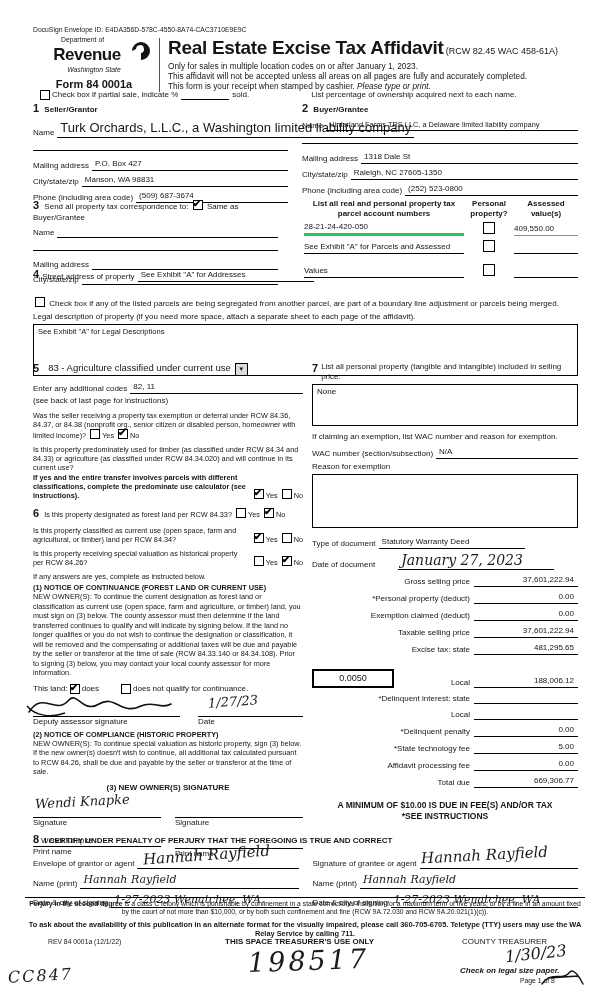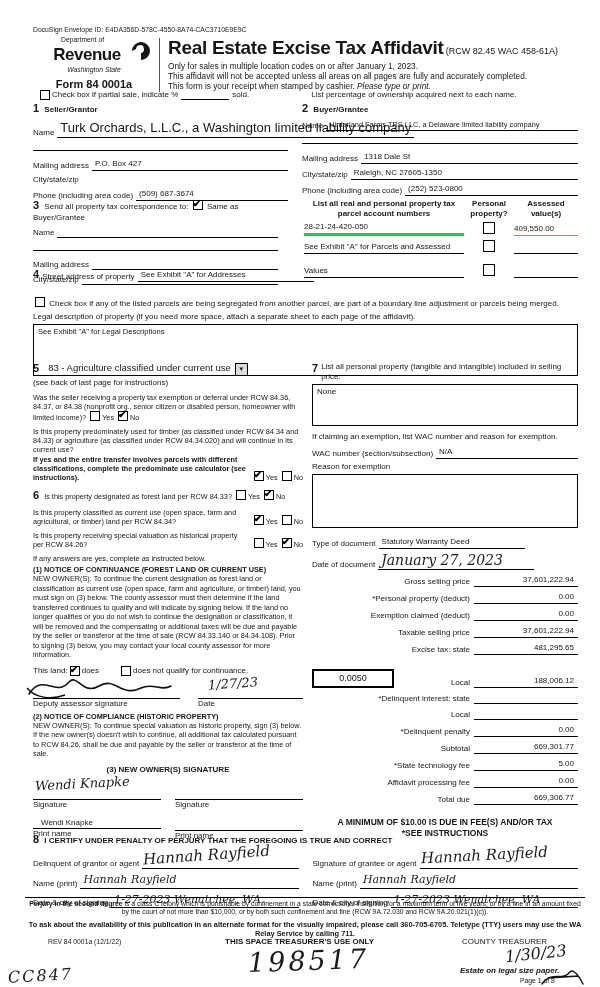--- a/index.html
+++ b/index.html
@@ -84,20 +84,21 @@
           <span class="lab">Name</span>
         <span class="val" style="font-size:13px;">Turk Orchards, L.L.C., a Washington limited liability company</span>
         </div>
       <div class="blankline"></div>
       <div class="fld" style="margin-top:8px;">
           <span class="lab">Mailing address</span>
         <span class="val">P.O. Box 427</span>
         </div>
       <div class="fld">
           <span class="lab">City/state/zip</span>
+        <span class="val">Manson, WA 98831</span>
         </div>
       <div class="fld">
           <span class="lab">Phone (including area code)</span>
         <span class="val">(509) 687-3674</span>
         </div>
     </div>
     <div style="width:276px;">
       <div><span class="secnum">2</span>
         <span class="b">Buyer/Grantee</span></div>
       <div class="fld">
@@ -177,20 +178,24 @@
     </div>
     <div style="margin-top:3px;">Legal description of property (if you need more space, attach a separate sheet to each page of the affidavit).</div>
     <div class="boxed" style="height:46px;margin-top:2px;font-size:7.6px;">See Exhibit "A" for Legal Descriptions</div>
   </div>
 
   <div class="abs" style="left:33px;top:362px;width:270px;">
     <div style="display:flex;align-items:flex-end;">
       <span class="secnum">5</span>
       <span style="border-bottom:1px solid #000;font-size:9.5px;padding:0 2px 1px 6px;">83 - Agriculture classified under current use</span>
       <span class="dd">▼</span>
+    </div>
+    <div class="fld" style="margin-top:6px;">
+      <span class="lab">Enter any additional codes</span>
+      <span class="val">82, 11</span>
     </div>
     <div style="margin-top:2px;">(see back of last page for instructions)</div>
 
     <div class="q small">
       <span>Was the seller receiving a property tax exemption or deferral under RCW 84.36, 84.37, or 84.38 (nonprofit org., senior citizen or disabled person, homeowner with limited income)?</span>
       <span class="yn"><span class="cb"></span><span>Yes</span>
       <span class="cb checked"></span><span>No</span></span>
     </div>
 
     <div class="q small">
@@ -291,21 +296,21 @@
       <span class="val">N/A</span>
     </div>
     <div style="margin-top:3px;">Reason for exemption</div>
     <div class="boxed" style="height:48px;margin-top:2px;"></div>
 
     <div class="fld" style="margin-top:9px;">
       <span class="lab">Type of document</span>
       <span class="val" style="flex:none;width:140px;">Statutory Warranty Deed</span>
       <span style="flex:1;"></span>
     </div>
-    <div class="fld" style="margin-top:6px;position:relative;">
+    <div class="fld" style="margin-top:6px;position:relative;gap:20px;">
       <span class="lab">Date of document</span>
       <span class="val" style="flex:none;width:150px;height:13px;">
         <span class="hand" style="font-size:14px;position:relative;top:-3px;">January 27, 2023</span>
       </span>
       <span style="flex:1;"></span>
     </div>
 
     <div style="margin-top:4px;">
       <div class="mrow">
           <span class="mlab">Gross selling price</span>
@@ -338,24 +343,20 @@
           <span class="mlab">*Delinquent interest: state</span>
         <span class="mval"></span>
         </div>
       <div class="mrow">
           <span class="mlab">Local</span>
         <span class="mval"></span>
         </div>
       <div class="mrow">
           <span class="mlab">*Delinquent penalty</span>
         <span class="mval">0.00</span>
-        </div>
-      <div class="mrow">
-          <span class="mlab">Subtotal</span>
-        <span class="mval">669,301.77</span>
         </div>
       <div class="mrow">
           <span class="mlab">*State technology fee</span>
         <span class="mval">5.00</span>
         </div>
       <div class="mrow">
           <span class="mlab">Affidavit processing fee</span>
         <span class="mval">0.00</span>
         </div>
       <div class="mrow">
@@ -367,21 +368,21 @@
     <div class="b center" style="margin-top:12px;font-size:8.5px;">A MINIMUM OF $10.00 IS DUE IN FEE(S) AND/OR TAX</div>
     <div class="b center" style="font-size:8.5px;">*SEE INSTRUCTIONS</div>
   </div>
 
   <div class="abs" style="left:33px;top:833px;width:545px;">
     <div><span class="secnum">8</span>
       <span class="b">I CERTIFY UNDER PENALTY OF PERJURY THAT THE FOREGOING IS TRUE AND CORRECT</span></div>
     <div class="col2" style="margin-top:4px;">
       <div>
         <div class="fld" style="position:relative;">
-          <span class="lab">Delinquent of grantor or agent</span>
+          <span class="lab">Envelope of grantor or agent</span>
           <span class="val" style="height:12px;"></span>
           <span class="hand abs" style="font-size:15px;left:110px;top:-9px;transform:rotate(-4deg);white-space:nowrap;">Hannah Rayfield</span>
         </div>
         <div class="fld">
           <span class="lab">Name (print)</span>
           <span class="val hand" style="font-size:11px;">Hannah Rayfield</span>
         </div>
         <div class="fld">
           <span class="lab">Date &amp; city of signing</span>
           <span class="val hand" style="font-size:11px;">1-27-2023  Wenatchee, WA</span>
@@ -411,21 +412,21 @@
   </div>
 
   <div class="abs" style="left:0;top:936px;width:600px;height:51px;">
     <div class="tiny abs" style="left:48px;top:2px;">REV 84 0001a (12/1/22)</div>
     <div class="abs b" style="left:225px;top:1px;font-size:8px;">THIS SPACE TREASURER'S USE ONLY</div>
     <div class="abs" style="left:462px;top:1px;font-size:8px;">COUNTY TREASURER</div>
 
     <div class="hand abs" style="left:248px;top:8px;font-size:27px;letter-spacing:3px;transform:rotate(-2deg);">198517</div>
     <div class="hand abs" style="left:505px;top:8px;font-size:16px;transform:rotate(-6deg);">1/30/23</div>
 
-    <div class="abs b it" style="left:460px;top:30px;font-size:8px;">Estate on legal size paper.</div>
+    <div class="abs b it" style="left:460px;top:30px;font-size:8px;">Check on legal size paper.</div>
     <div class="abs tiny" style="left:520px;top:41px;">Page 1 of 8</div>
     <svg class="abs" style="left:540px;top:32px;" width="45" height="19" viewBox="0 0 45 19">
       <path d="M2,16 C12,2 22,14 30,4 C34,0 40,10 43,16 M8,10 L38,8" fill="none" stroke="#111" stroke-width="1.4" stroke-linecap="round"></path>
     </svg>
     <div class="hand abs" style="left:8px;top:30px;font-size:16px;letter-spacing:2px;transform:rotate(-3deg);">CC847</div>
   </div>
 
 </div>
 
 </body></html>

